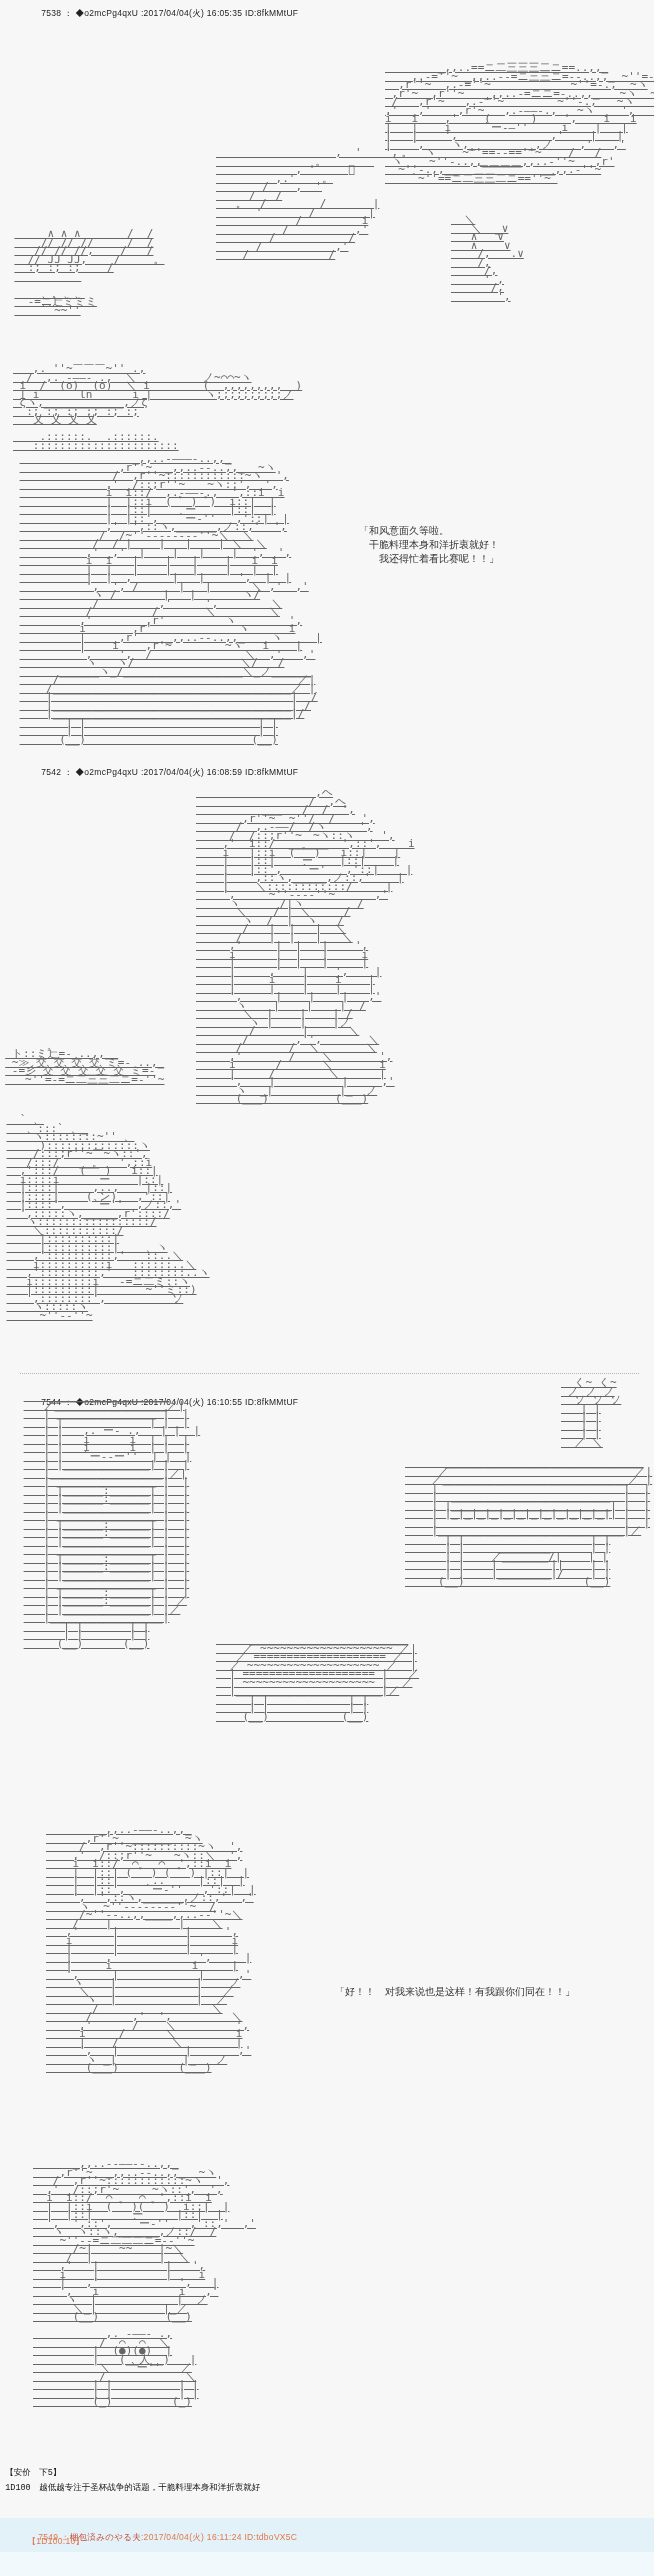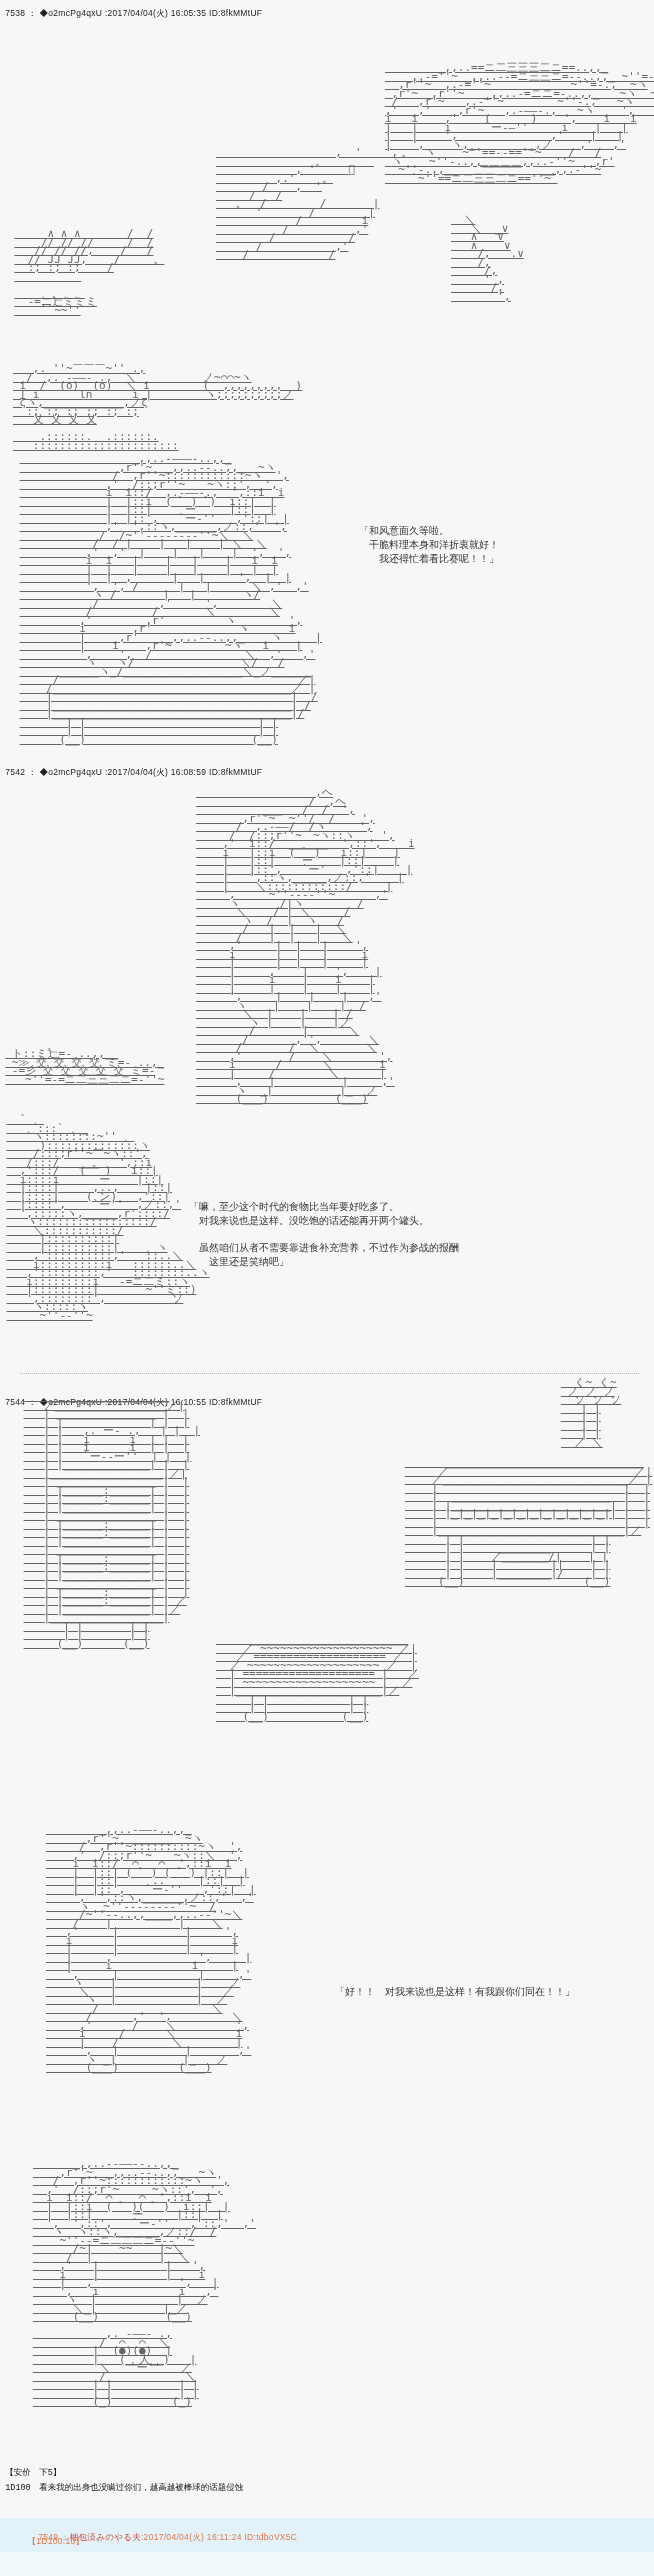--- a/index.html
+++ b/index.html
@@ -1,18 +1,18 @@
 <!DOCTYPE html>
 <html style="font-size:10.5px"><head>
 <meta charset="utf-8">
 <style>
   html,body{margin:0;padding:0;background:#ffffff;}
   #page{position:relative;width:655px;height:2576px;background:#f7f7f7;overflow:hidden;
         font-family:"Liberation Sans",sans-serif;}
-  .hdr{position:absolute;font-size:8.5px;color:#222;white-space:pre;letter-spacing:0.3px;}
+  .hdr{position:absolute;font-size:8.5px;color:#222;white-space:pre;letter-spacing:0.3px;margin-left:36px;}
   pre.aa{position:absolute;margin:0;font-family:"DejaVu Sans Mono",monospace;
          font-size:11px;line-height:8.5px;color:#666;white-space:pre;text-decoration:underline;}
   .dlg{position:absolute;font-size:10px;line-height:13.8px;color:#333;white-space:pre;}
   .anchor{position:absolute;font-size:8.5px;color:#111;white-space:pre;font-family:Liberation Mono, monospace;}
   .dotline{position:absolute;border-top:1.3px dotted #b5b5b5;height:0;}
   .band{position:absolute;left:0;width:655px;}
   .band1{top:2518px;height:34px;background:#e3f1f8;}
   .band2{top:2552px;height:24px;background:#f2f9fc;}
   .reply-line{position:absolute;font-size:8.5px;white-space:pre;letter-spacing:0.3px;}
   .c-orange{color:#e0784a;}
@@ -182,25 +182,20 @@
     ,'::::::::::,'   ::..＼
     i::::::::::i   ::::::..＼
    ,':::::::::,'   ::::::::..ヽ
    i:::::::::i   -=ニ二ミ::ヽ
    |:::::::::|       ~''ミ::)
    ',::::::::',          ソ
     ヽ:::::ヽ
      ~''--''~
 
 </pre>
-  <div class="dlg" style="left:189px;top:1200px">「嘛，至少这个时代的食物比当年要好吃多了。
-　对我来说也是这样。没吃饱的话还能再开两个罐头。
-
-　虽然咱们从者不需要靠进食补充营养，不过作为参战的报酬
-　　这里还是笑纳吧」</div>
 
   <div class="hdr" style="left:5.2px;top:1397px">7544 ： ◆o2mcPg4qxU :2017/04/04(火) 16:10:55 ID:8fkMMtUF</div>
   <div class="dotline" style="left:19.6px;top:1373px;width:619px"></div>
   <pre class="aa" style="left:23.6px;top:1393px">    __________________
    ／_________________／|
    | _______________ |  |
    | |             | |  |
    | |   ,. ー- .,   | |  |
    | |   i      i  | |  |
    | |   i      i  | |  |
@@ -313,21 +308,21 @@
            ,. -――- .,
           /  ⌒  ⌒  ＼
          |  (●)(●)  |
          |   (__人__)   |
           ＼   `ー''   ／
           /            ＼
          | |          | |
          | |          | |
          (_)         (_)</pre>
   <div class="anchor" style="left:5.2px;top:2467px">【安价　下5】</div>
-  <div class="anchor" style="left:5.2px;top:2482px">1D100　看来我的出身也没瞒过你们，越高越被棒球的话题侵蚀</div>
+  <div class="anchor" style="left:5.2px;top:2482px">1D100　越低越专注于圣杯战争的话题，干脆料理本身和洋折衷就好</div>
 
   <div class="band band1"></div>
   <div class="band band2"></div>
   <div class="reply-line" style="left:27.5px;top:2522px">
     <span class="c-orange">7549 ：</span><span class="c-name">梱包済みのやる夫</span><span class="c-orange">:2017/04/04(火) 16:11:24 ID:tdboVX5C</span>
   </div>
   <div class="reply-line c-orange" style="left:27.5px;top:2536px">【1D100:10】</div>
 
 </div>
 

